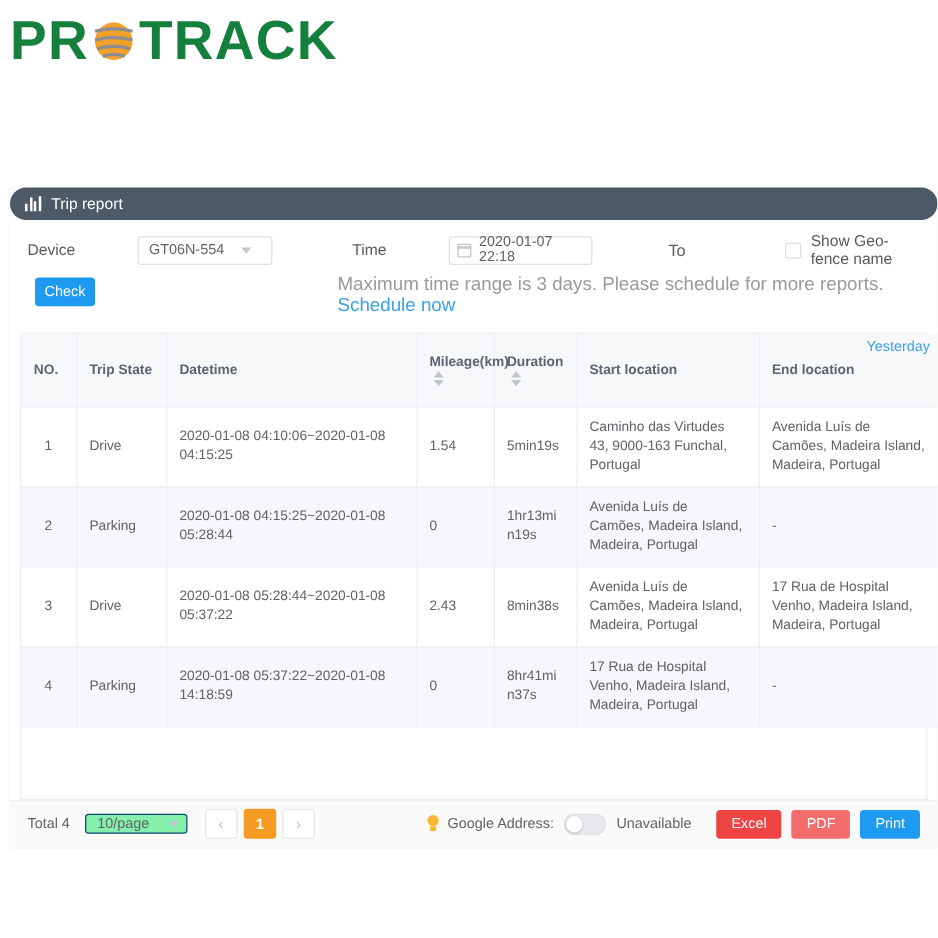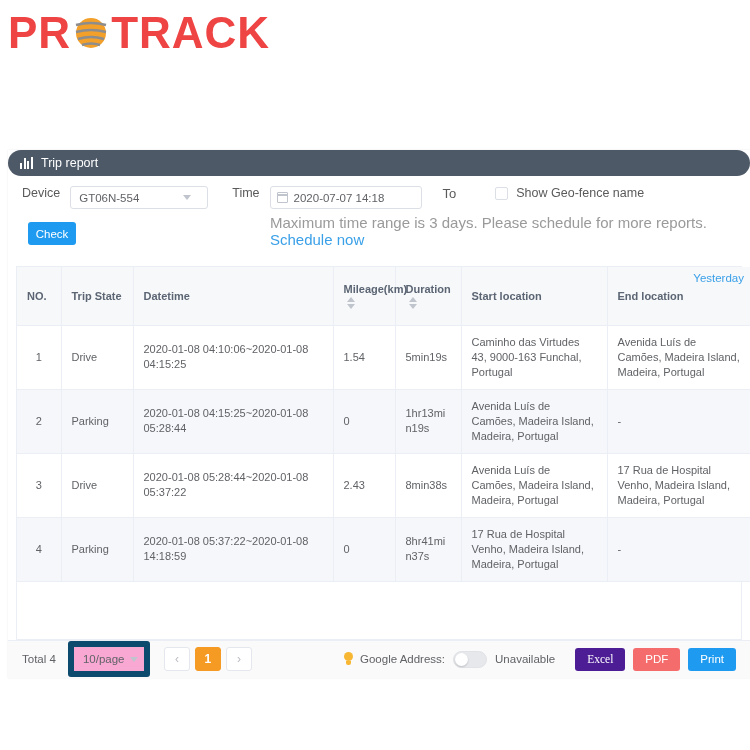--- a/index.html
+++ b/index.html
@@ -14,21 +14,21 @@
 
   
   .brand {
     position: absolute; left: 8px; top: 6px;
     height: 54px; display: flex; align-items: center;
   }
   .brand-text {
     font-size: 44px;
     letter-spacing: 1px;
     font-weight: bold;
-    color: #ef4444;
+    color: #15803d;
     line-height: 1;
     display: flex; align-items: center;
   }
   .brand-globe {
     position: relative;
     width: 42px; height: 42px;
     display: inline-block;
     margin: 0 -1px;
     vertical-align: middle;
   }
@@ -56,21 +56,21 @@
   .panel-title .bars i:nth-child(2) { height: 11px; }
   .panel-title .bars i:nth-child(3) { height: 8px; }
   .panel-title .bars i:nth-child(4) { height: 12px; }
 
   
   .filters {
     padding: 10px 14px 0 14px;
     position: relative;
     height: 72px;
   }
-  .filter-row { display: flex; align-items: flex-start; }
+  .filter-row { display: flex; align-items: center; gap: 40px; }
   .lbl {
     font-size: 12.5px; color: #5a5a5a; margin-right: 10px;
   }
   .select-box {
     width: 138px; height: 23px;
     border: 1px solid #dcdfe6; border-radius: 3px;
     background: #fff;
     display: flex; align-items: center;
     padding: 0 16px 0 8px;
     font-size: 11.5px; color: #606266;
@@ -203,22 +203,22 @@
   .footer {
     margin: 0 0 0 0;
     height: 38px;
     background: #fafafa;
     border-top: 1px solid #ebeef5;
     display: flex; align-items: center;
     padding: 0 14px 0 14px;
   }
   .total { font-size: 11.5px; color: #606266; margin-right: 12px; }
   .page-size {
-    width: 82px; height: 36px;
-    border: 6px solid #0c4a6e; border-radius: 3px; background: #f9a8d4;
+    width: 82px; height: 16px;
+    border: 1px solid #0c4a6e; border-radius: 3px; background: #86efac;
     display: flex; align-items: center; padding: 0 6px 0 9px;
     font-size: 11.5px; color: #606266; margin-right: 14px;
   }
   .page-size .val { flex: 1; }
   .pager { display: flex; align-items: center; }
   .pg {
     min-width: 26px; height: 24px; margin-right: 5px;
     border: 1px solid #e4e7ed; border-radius: 3px;
     background: #fff; color: #b9bcc2;
     display: flex; align-items: center; justify-content: center;
@@ -251,21 +251,21 @@
   }
   .unavail { font-size: 11.5px; color: #606266; margin-right: 12px; }
   .ebtn {
     height: 23px; min-width: 44px; padding: 0 12px;
     border: none; border-radius: 3px; color: #fff;
     font-size: 11.5px; margin-left: 8px;
     font-family: "Liberation Sans", sans-serif;
     cursor: pointer;
     display: inline-flex; align-items: center; justify-content: center;
   }
-  .ebtn.excel { background: #4c1d95; font-family: Liberation Serif, serif; }
+  .ebtn.excel { background: #ef4444; }
   .ebtn.pdf { background: #f56c6c; }
   .ebtn.print { background: #1e9bf0; }
 </style>
 </head>
 <body>
 
 <div class="page">
 
   <div class="brand">
     <div class="brand-text">
@@ -299,21 +299,21 @@
       <div class="filter-row">
         <span class="lbl">Device</span>
         <div class="select-box">
           <span class="val">GT06N-554</span>
           <span class="caret"></span>
         </div>
 
         <span class="lbl" style="margin-left:24px;">Time</span>
         <div class="date-box">
           <span class="cal-icon"></span>
-          <span>2020-07-07 14:18</span>
+          <span>2020-01-07 22:18</span>
         </div>
         <span class="to-lbl">To</span>
 
         <div class="chk-wrap">
           <span class="chk"></span>
           <span class="chk-lbl">Show Geo-fence name</span>
         </div>
       </div>
 
       <div class="hint">

